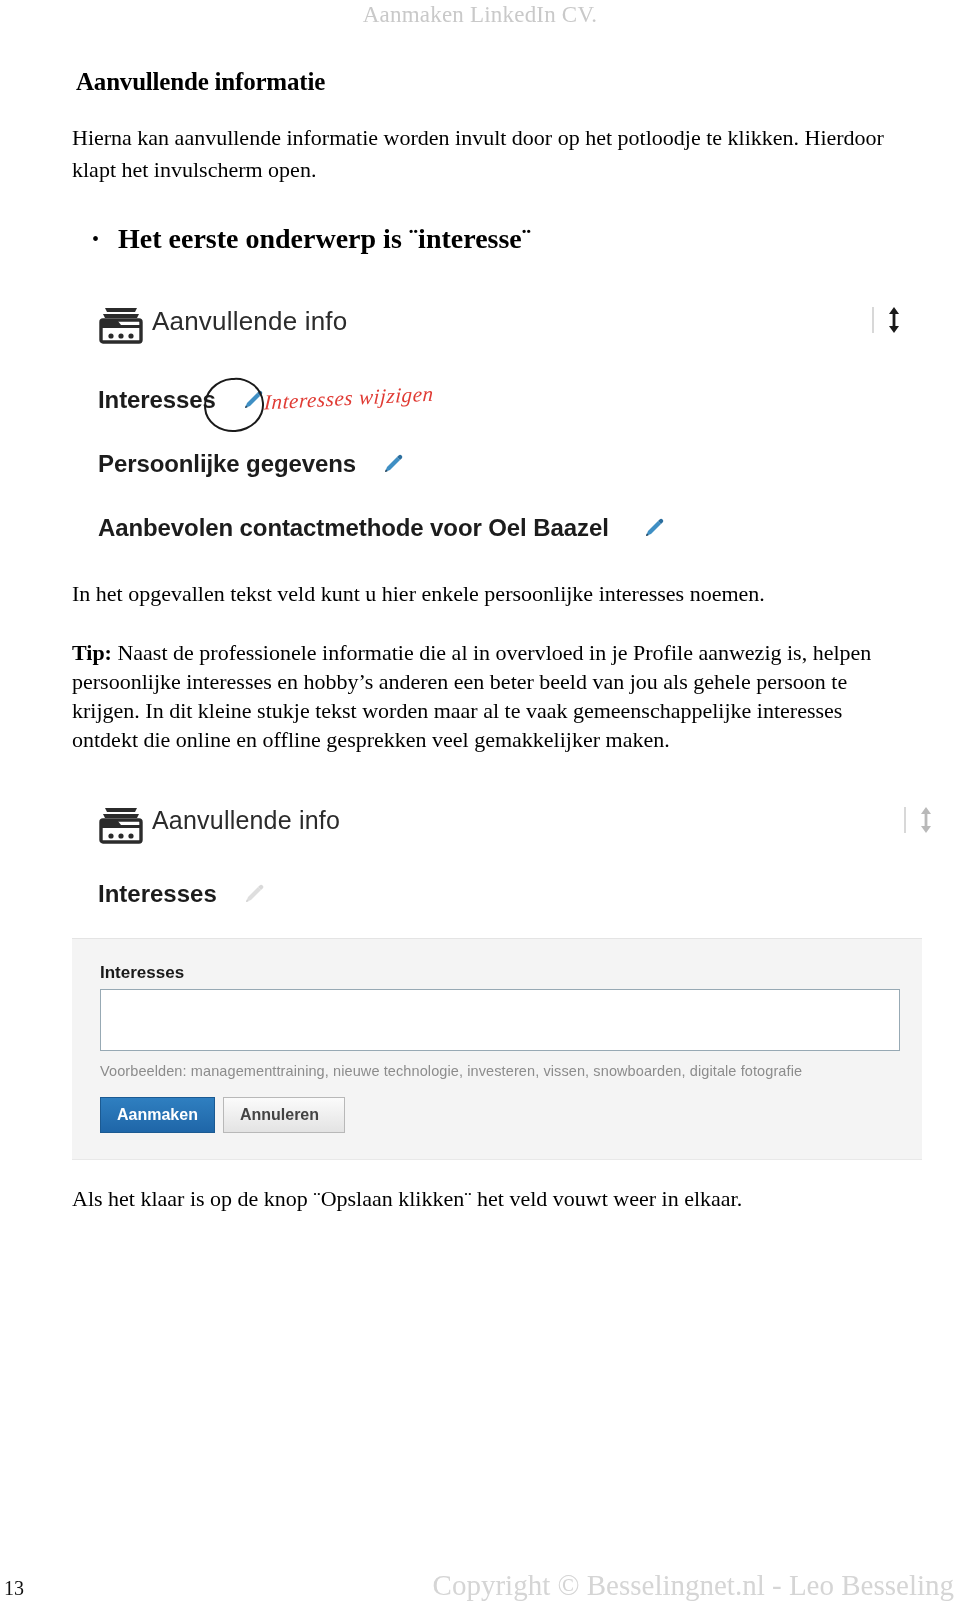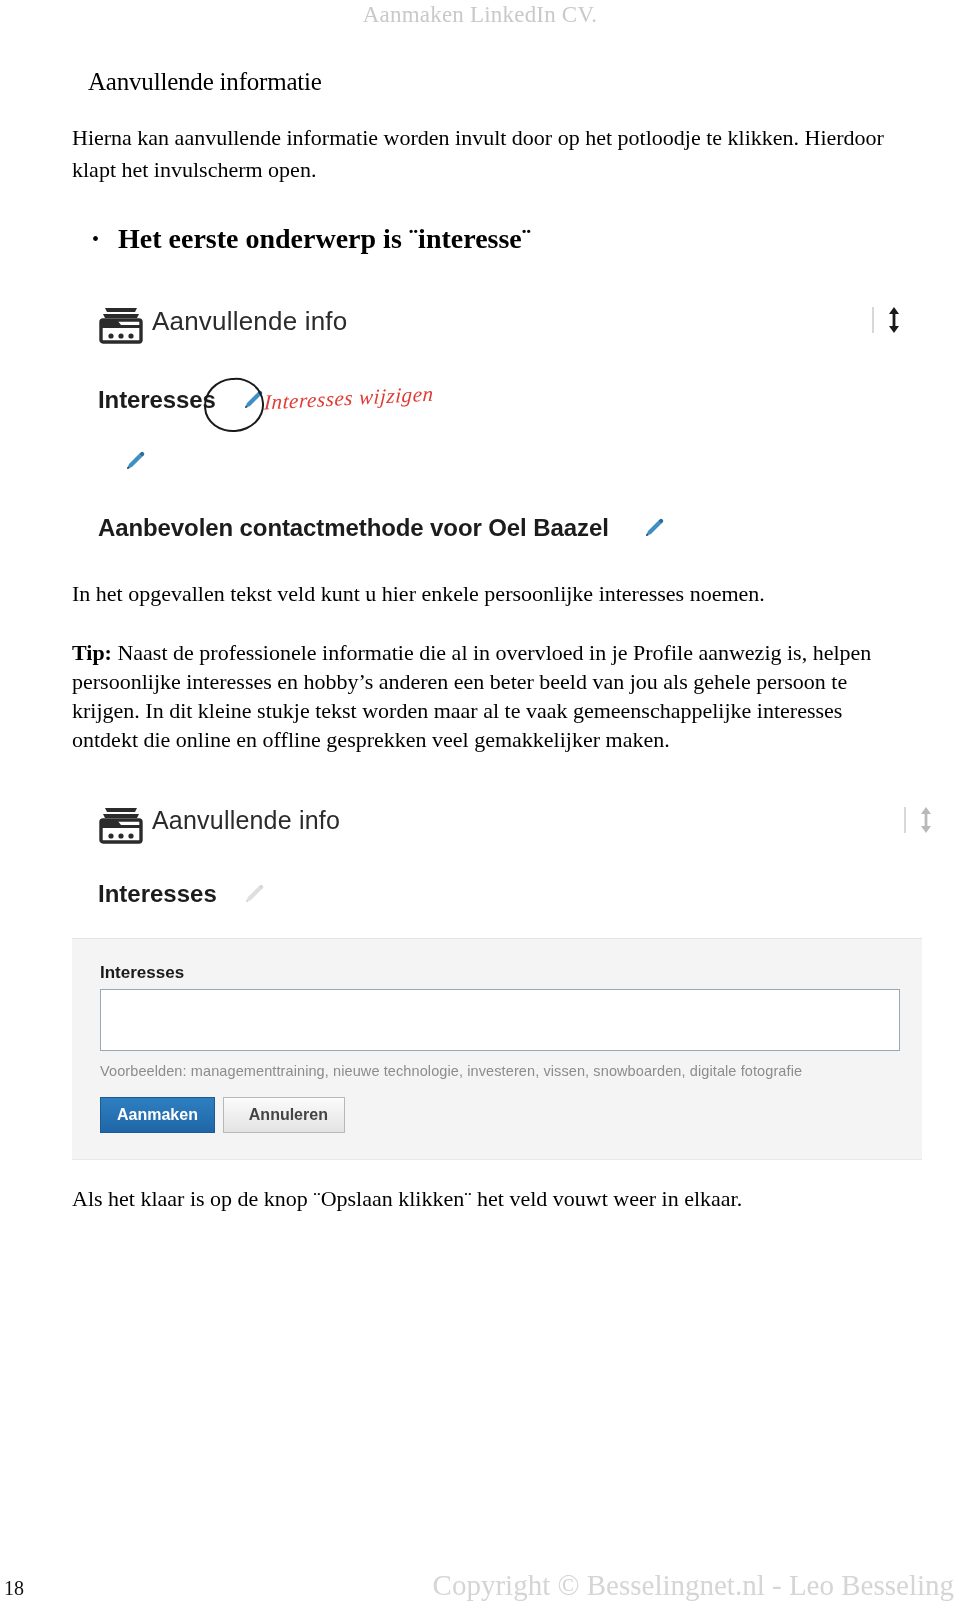--- a/index.html
+++ b/index.html
@@ -32,22 +32,22 @@
   .doc {
     position: absolute;
     left: 72px;
     top: 68px;
     width: 816px;
   }
 
   h1.section-title {
     font-family: "Liberation Serif", serif;
     font-size: 25px;
-    font-weight: normal;
-    margin: 0 0 26px 16px;
+    font-weight: bold;
+    margin: 0 0 26px 4px;
     letter-spacing: -.2px;
     color: #000;
   }
 
   p.body-text {
     font-family: "Liberation Serif", serif;
     font-size: 22px;
     line-height: 32px;
     margin: 0;
     color: #000;
@@ -264,21 +264,21 @@
     background: linear-gradient(180deg,#2f7fc0 0%,#1f66a8 100%);
     border: 1px solid #1b5a92;
     color: #ffffff;
     text-align: center;
   }
   .btn-secondary {
     min-width: 122px;
     background: linear-gradient(180deg,#fbfbfb 0%,#e3e3e3 100%);
     border: 1px solid #b8b8b8;
     color: #444444;
-    text-align: right;
+    text-align: left;
   }
 
   
   .closing {
     position: absolute;
     left: 72px;
     top: 1186px;
     width: 830px;
     font-family: "Liberation Serif", serif;
     font-size: 22px;
@@ -355,20 +355,21 @@
         <path d="M15 4 L18 7 L19.6 5.4 A1.8 1.8 0 0 0 16.6 2.4 Z" fill="#2b6e9e"></path>
         <path d="M3 19 L5.6 18.2 L3.8 16.4 Z" fill="#23394a"></path>
       </svg>
     </span>
   </div>
 
   <div class="circle-annot"></div>
   <div class="red-annot">Interesses wijzigen</div>
 
   <div class="li-row row-persoonlijk">
+    <span>Persoonlijke gegevens</span>
     <span class="pencil spaced">
       <svg viewBox="0 0 22 22" width="22" height="22" aria-hidden="true">
         <path d="M3 19 L5 14 L15 4 L18 7 L8 17 Z" fill="#3f8fc4"></path>
         <path d="M15 4 L18 7 L19.6 5.4 A1.8 1.8 0 0 0 16.6 2.4 Z" fill="#2b6e9e"></path>
         <path d="M3 19 L5.6 18.2 L3.8 16.4 Z" fill="#23394a"></path>
       </svg>
     </span>
   </div>
 
   <div class="li-row row-contact">
@@ -436,14 +437,14 @@
       <div class="btn-row">
         <button class="btn btn-primary">Aanmaken</button>
         <button class="btn btn-secondary">Annuleren</button>
       </div>
     </div>
   </div>
 </div>
 
 <div class="closing">Als het klaar is op de knop ¨Opslaan klikken¨ het veld vouwt weer in elkaar.</div>
 
-<div class="footer-page">18</div>
+<div class="footer-page">13</div>
 <div class="footer-copy">Copyright © Besselingnet.nl -  Leo Besseling</div>
 
 </body></html>

